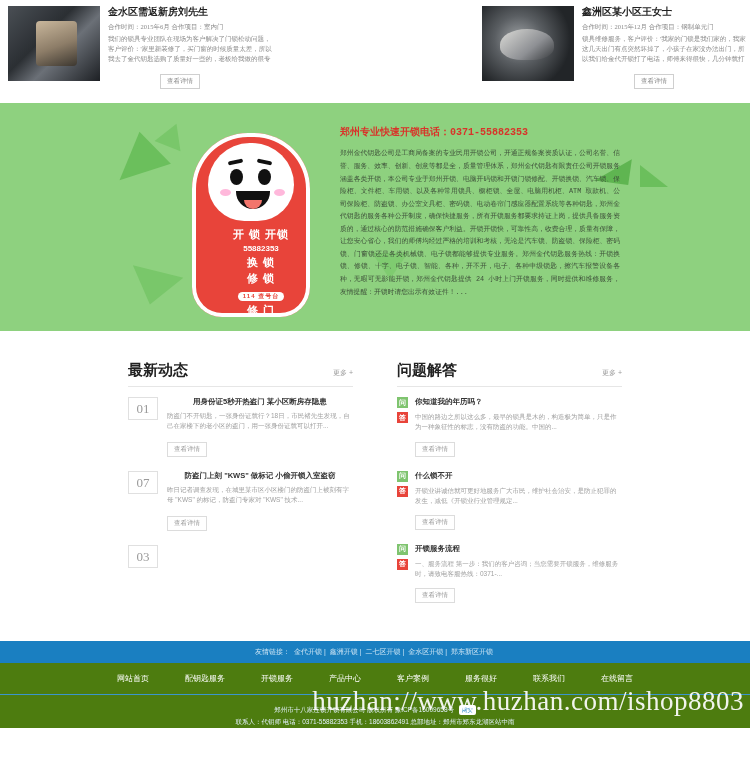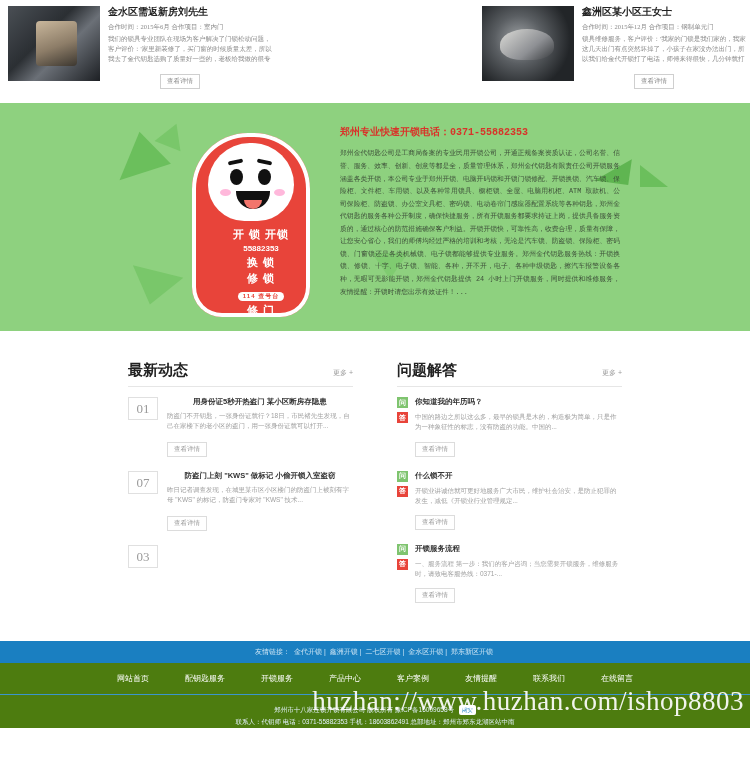--- a/index.html
+++ b/index.html
@@ -562,21 +562,21 @@
   <a href="#">郑东新区开锁</a>
 </div>
 
 <div class="footer">
   <div class="footer-nav">
     <span>网站首页</span>
     <span>配钥匙服务</span>
     <span>开锁服务</span>
     <span>产品中心</span>
     <span>客户案例</span>
-    <span>友情提醒</span>
+    <span>服务很好</span>
     <span>联系我们</span>
     <span>在线留言</span>
   </div>
   <div class="footer-info">
     <div>
       <span>郑州市十八家连锁开锁有限公司    版权所有    豫ICP备16009658号</span>
       <span class="beian-badge">网安</span>
     </div>
     <div>联系人：代钥师 电话：0371-55882353 手机：18603862491 总部地址：郑州市郑东龙湖区站中南</div>
   </div>

